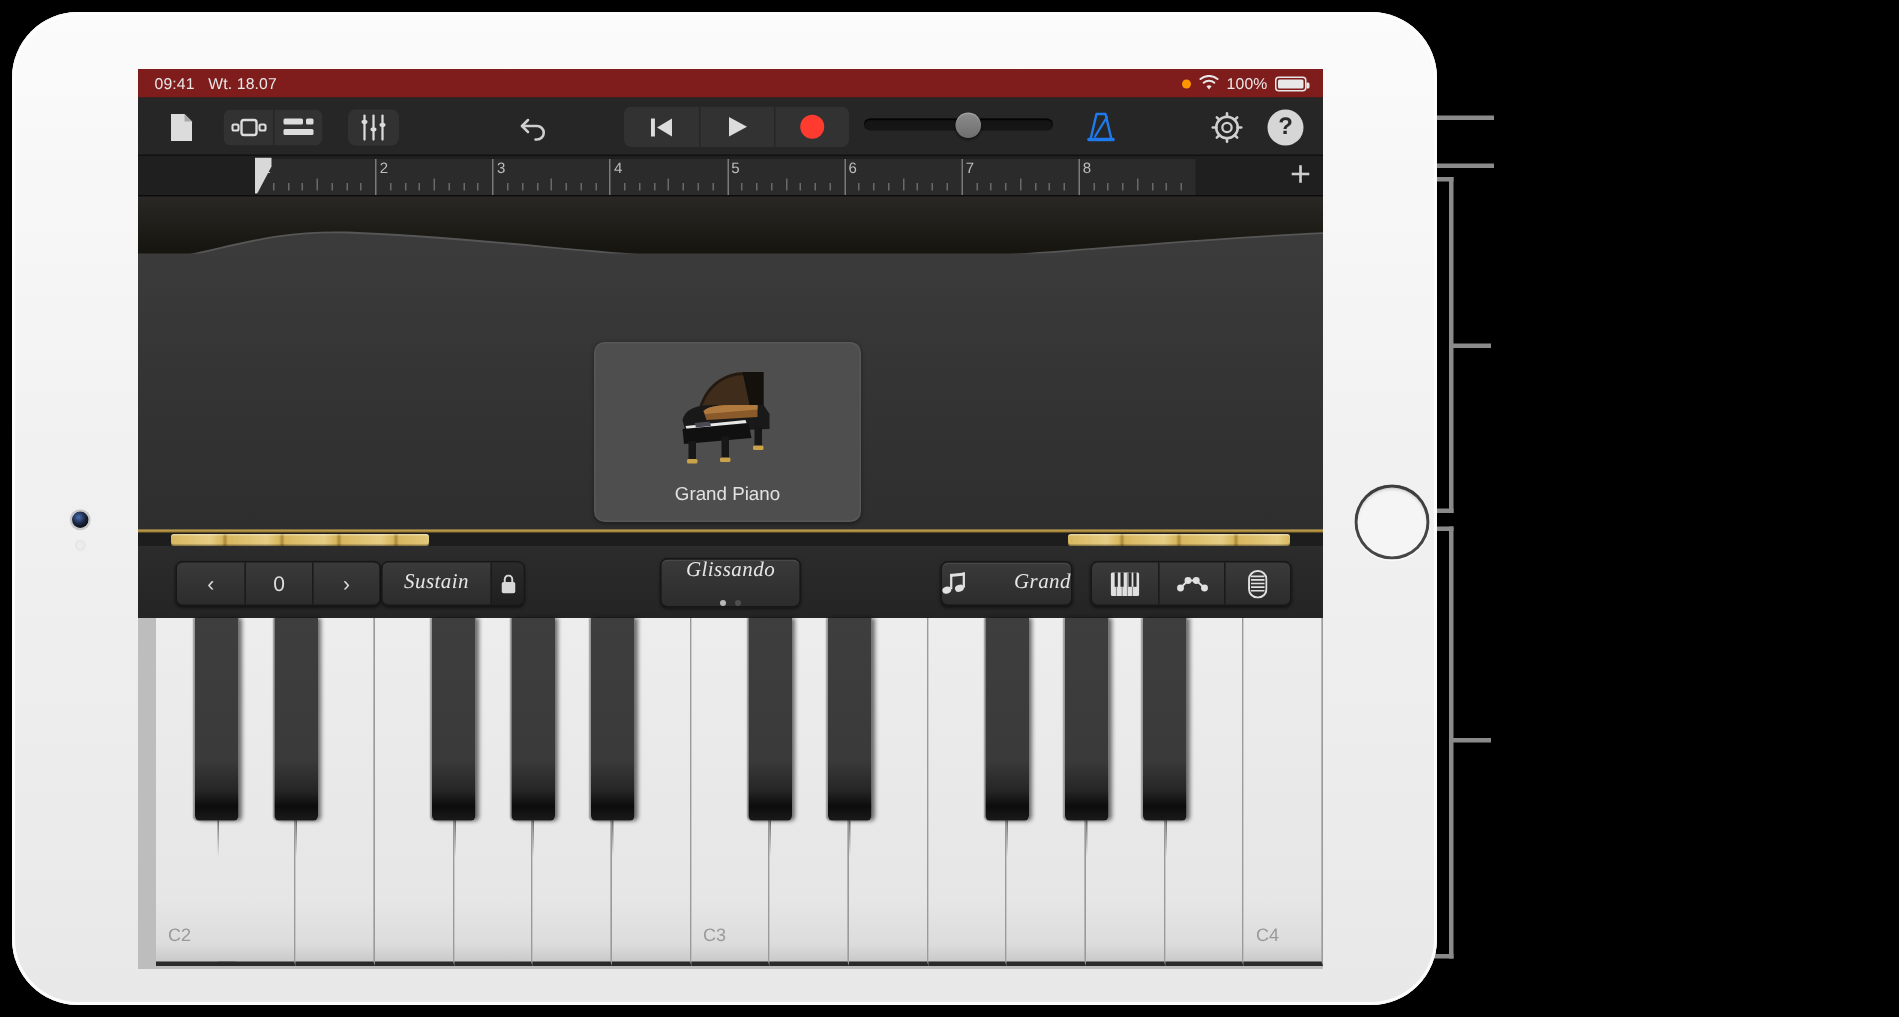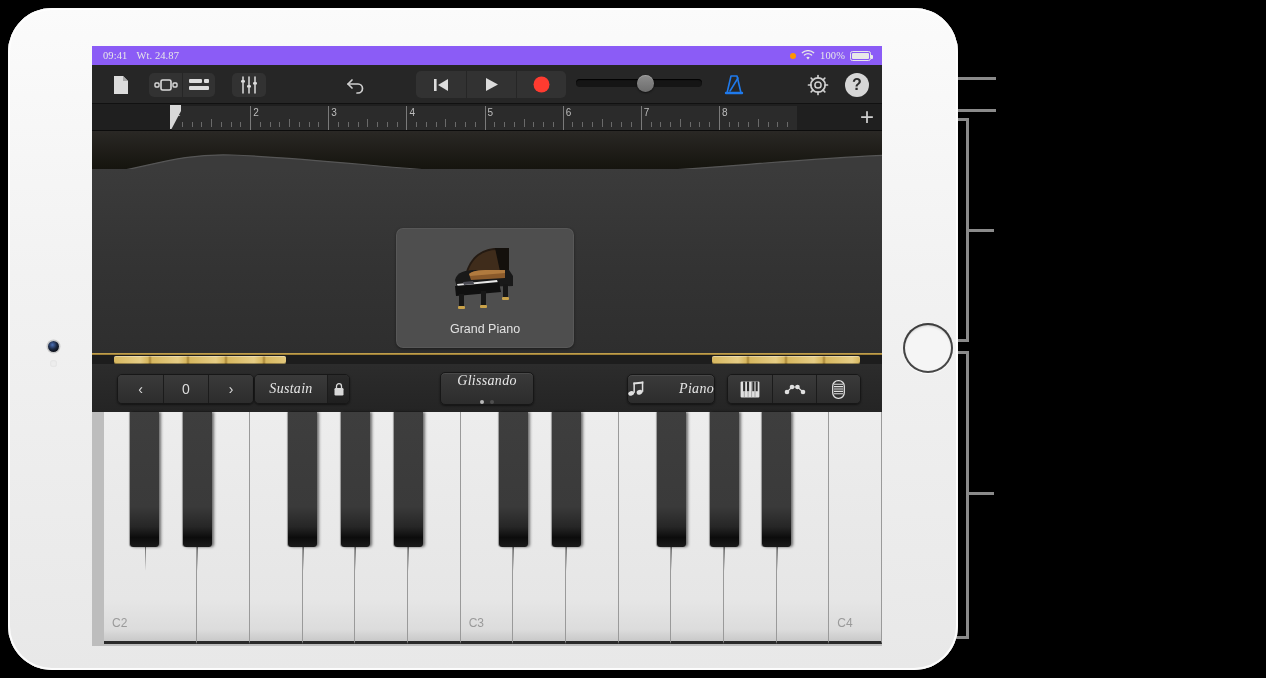--- a/index.html
+++ b/index.html
@@ -53,23 +53,23 @@
     width:50px;height:50px;border-radius:50%;
     background: #f5f5f5;
     box-shadow: inset 0 0 0 2px rgba(40,40,40,.85),
                 inset 0 2px 3px rgba(0,0,0,.35),
                 0 1px 1px rgba(255,255,255,.9);
   }
 
   
   #status-bar{
     position:absolute; left:0; top:0; width:790px; height:19px;
-    background:#8b5cf6; color:#e8e8e8;
+    background:#7f1d1d; color:#e8e8e8;
     font-size:10.5px; display:flex; align-items:center;
-    padding:0 11px; letter-spacing:.1px;font-family:Liberation Serif, serif;
+    padding:0 11px; letter-spacing:.1px;
   }
   #status-left{ display:flex; gap:9px; align-items:center; }
   #status-right{ margin-left:auto; display:flex; gap:5px; align-items:center; }
   .rec-dot{ width:6px;height:6px;border-radius:50%;background:#ff9500; display:inline-block;}
   .batt{
     width:21px;height:10px;border:1px solid #e8e8e8;border-radius:2.5px;
     position:relative; display:inline-block;
   }
   .batt:before{
     content:""; position:absolute; left:1px; top:1px; bottom:1px; right:1px;
@@ -301,21 +301,21 @@
   <div id="device-inner-ring"></div>
   <div id="camera"></div>
   <div id="light-sensor"></div>
   <div id="home-button"></div>
 
   <div id="screen">
 
     <div id="status-bar">
       <div id="status-left">
         <span>09:41</span>
-        <span>Wt. 24.87</span>
+        <span>Wt. 18.07</span>
       </div>
       <div id="status-right">
         <span class="rec-dot"></span>
         <span style="display:inline-flex;">
           <svg width="14" height="11" viewBox="0 0 14 11" fill="none">
             <path d="M7 9.6l1.7-2.1a2.7 2.7 0 0 0-3.4 0L7 9.6z" fill="#e8e8e8"></path>
             <path d="M3.4 5.1a5.6 5.6 0 0 1 7.2 0" stroke="#e8e8e8" stroke-width="1.3" stroke-linecap="round"></path>
             <path d="M1.3 2.7a8.8 8.8 0 0 1 11.4 0" stroke="#e8e8e8" stroke-width="1.3" stroke-linecap="round"></path>
           </svg>
         </span>
@@ -581,21 +581,21 @@
           <svg width="20" height="16" viewBox="0 0 20 16">
             <g fill="#e0e0e0">
               <ellipse cx="3.2" cy="12.4" rx="3" ry="2.3" transform="rotate(-18 3.2 12.4)"></ellipse>
               <rect x="5.4" y="1.6" width="1.5" height="10.2"></rect>
               <ellipse cx="11.6" cy="11.2" rx="3" ry="2.3" transform="rotate(-18 11.6 11.2)"></ellipse>
               <rect x="13.8" y="0.6" width="1.5" height="10.2"></rect>
               <path d="M5.4 1.6 L15.3 0.6 L15.3 2.6 L5.4 3.6 Z"></path>
             </g>
           </svg>
         </span>
-        <span class="script">Piano</span>
+        <span class="script">Grand</span>
       </div>
 
       <div id="view-group">
         <div>
           <svg width="20" height="17" viewBox="0 0 20 17">
             <rect x="0.6" y="0.6" width="18.8" height="15.8" rx="1" fill="#e0e0e0"></rect>
             <g fill="#2c2c2c">
               <rect x="3.1" y="0.6" width="2.1" height="9.6"></rect>
               <rect x="7.0" y="0.6" width="2.1" height="9.6"></rect>
               <rect x="12.3" y="0.6" width="2.1" height="9.6"></rect>

